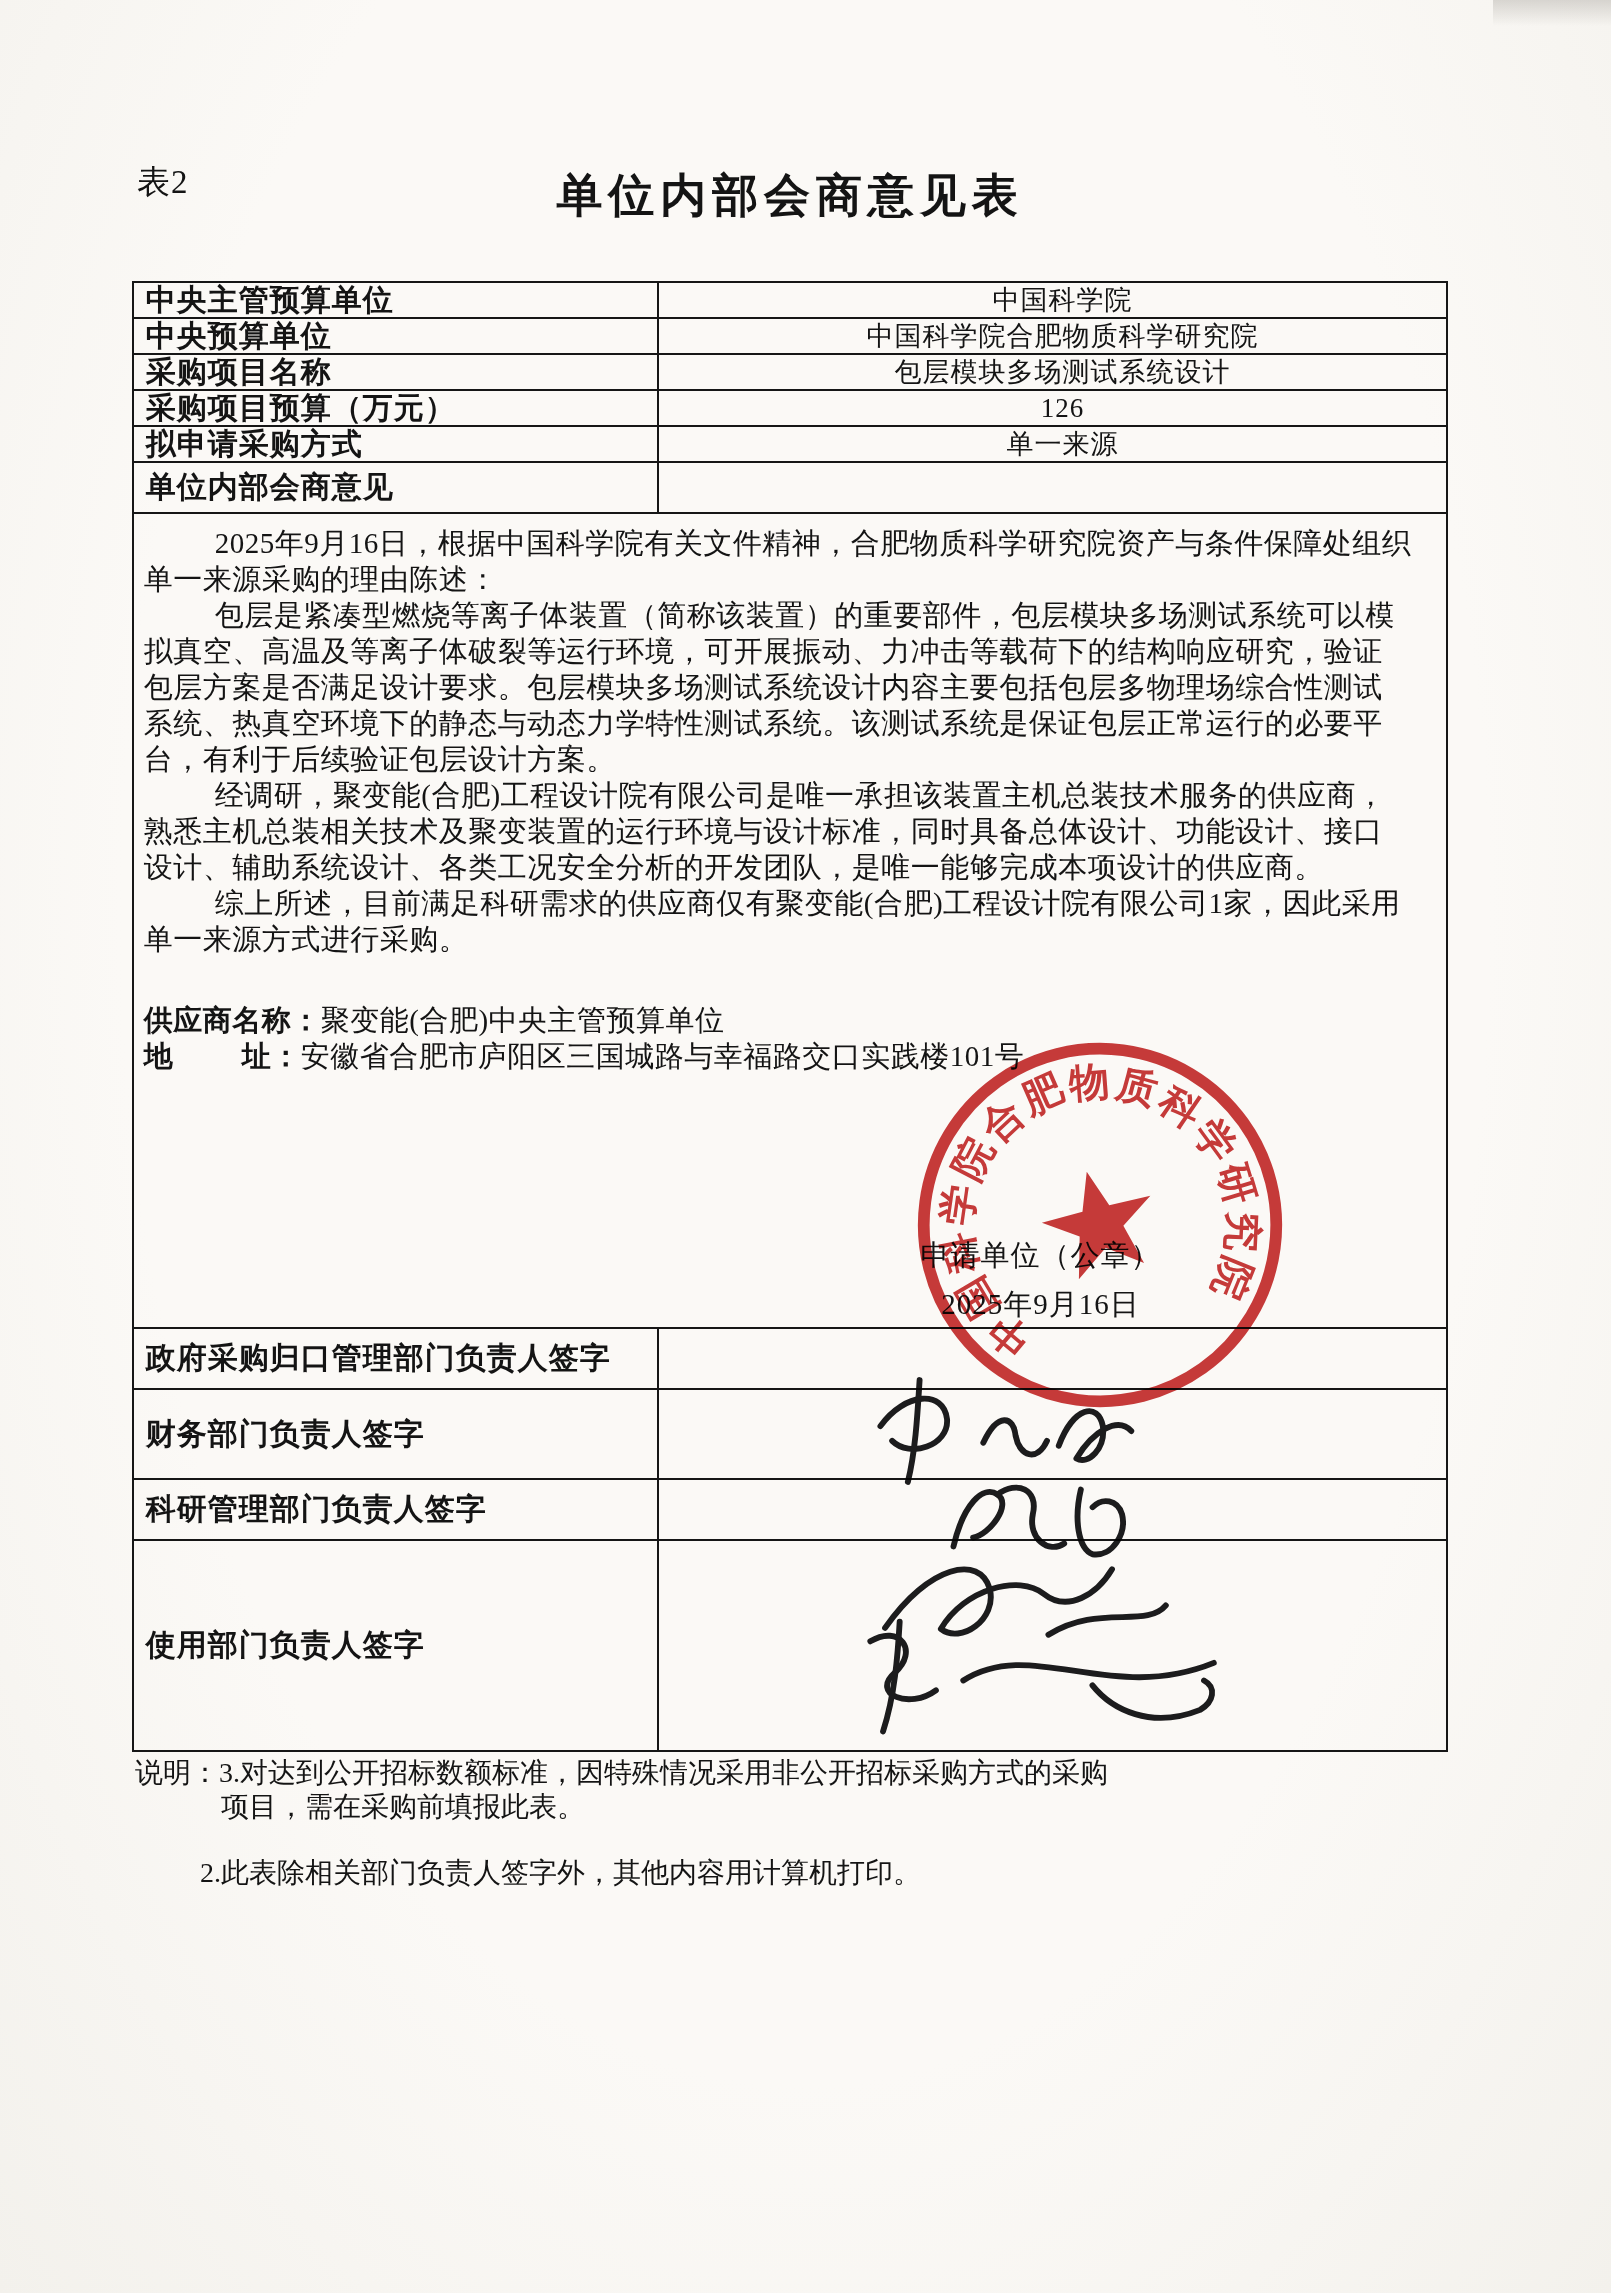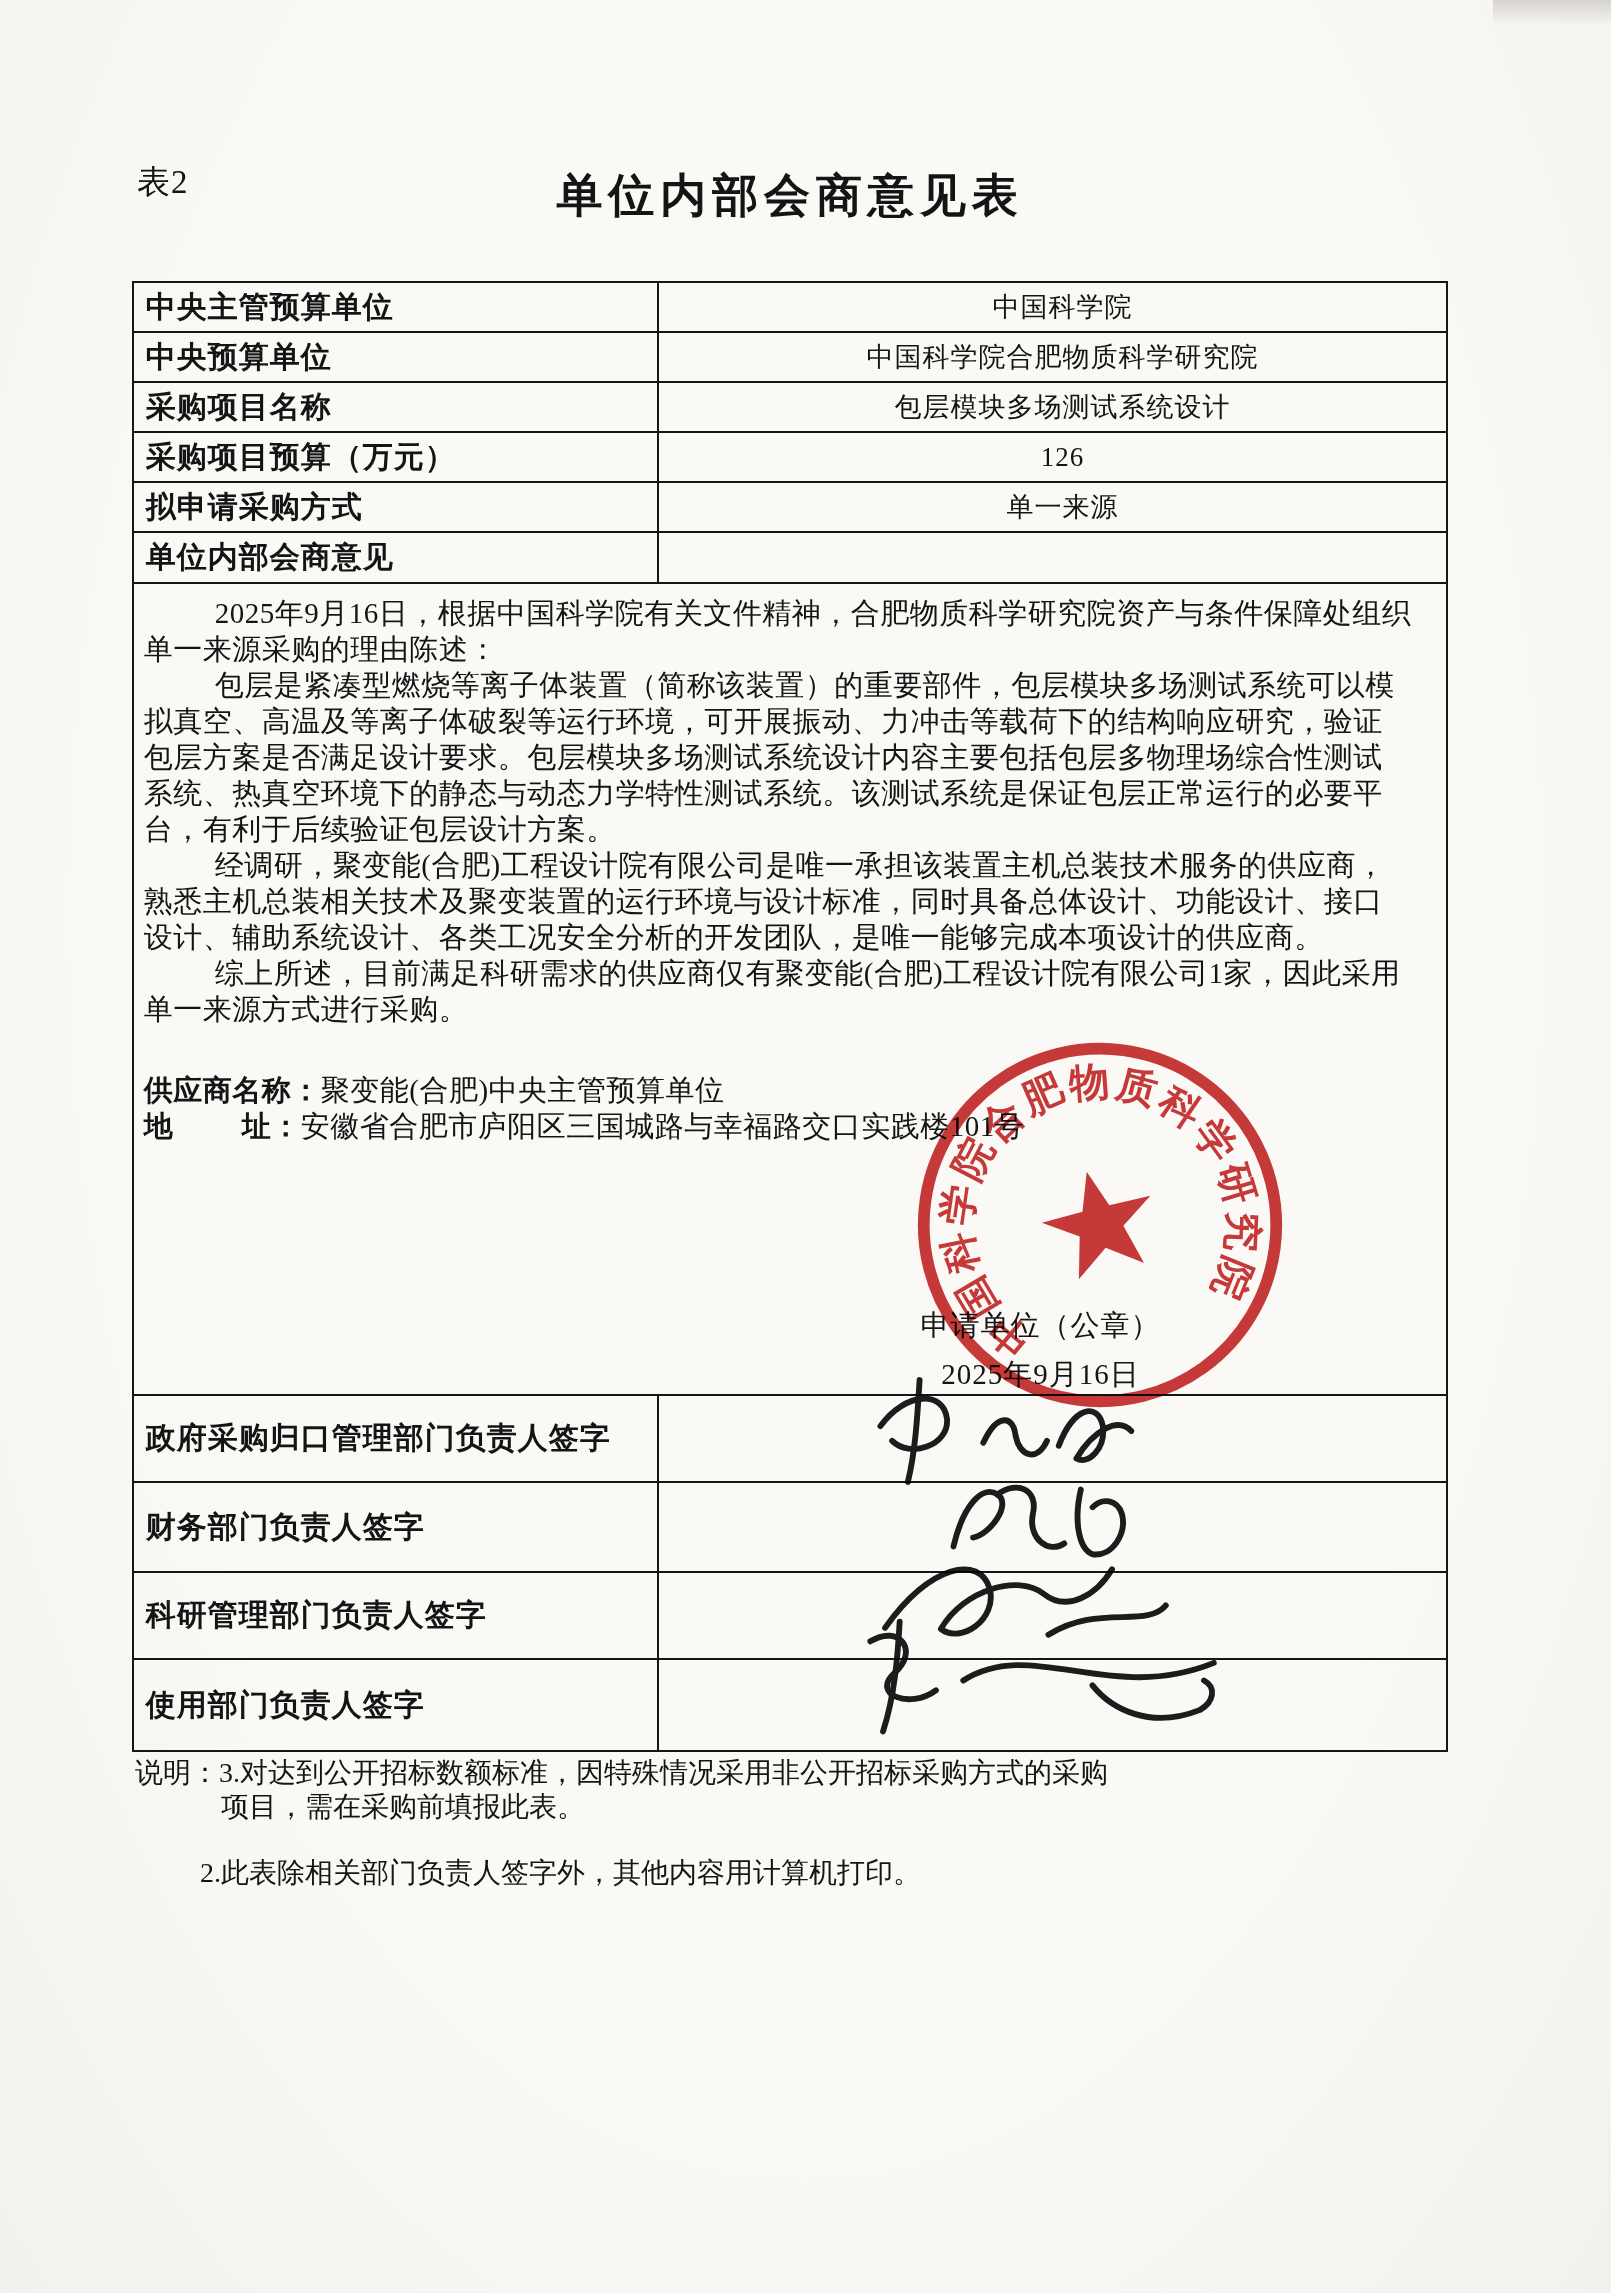--- a/index.html
+++ b/index.html
@@ -29,23 +29,23 @@
   .tlabel{
     flex:0 0 525px;border-right:2px solid #161616;box-sizing:border-box;
     display:flex;align-items:center;padding-left:11.8px;
     font-family:"Liberation Sans","DejaVu Sans",sans-serif;
     font-weight:bold;font-size:30px;letter-spacing:1px;
   }
   .tvalue{
     flex:1 1 auto;display:flex;align-items:center;justify-content:center;
     font-size:27px;letter-spacing:1px;margin-left:20px;
   }
-  .row-info{height:50px;}
+  .row-info{height:36px;}
   .row-opinion-header{height:51px;}
-  .row-sig{height:87px;}
+  .row-sig{height:61px;}
   .tlabel.sig{font-size:30px;}
   
   .opinion-cell{
     position:relative;height:815px;border-bottom:2px solid #161616;
     box-sizing:border-box;padding:10.8px 9.8px 0 9.8px;
     font-size:29px;line-height:36px;
   }
   .bodyline{white-space:nowrap;letter-spacing:0.5px;}
   .bodyline.indent{padding-left:71px;}
   .supplier-line{margin-top:45px;white-space:nowrap;letter-spacing:0.5px;}

